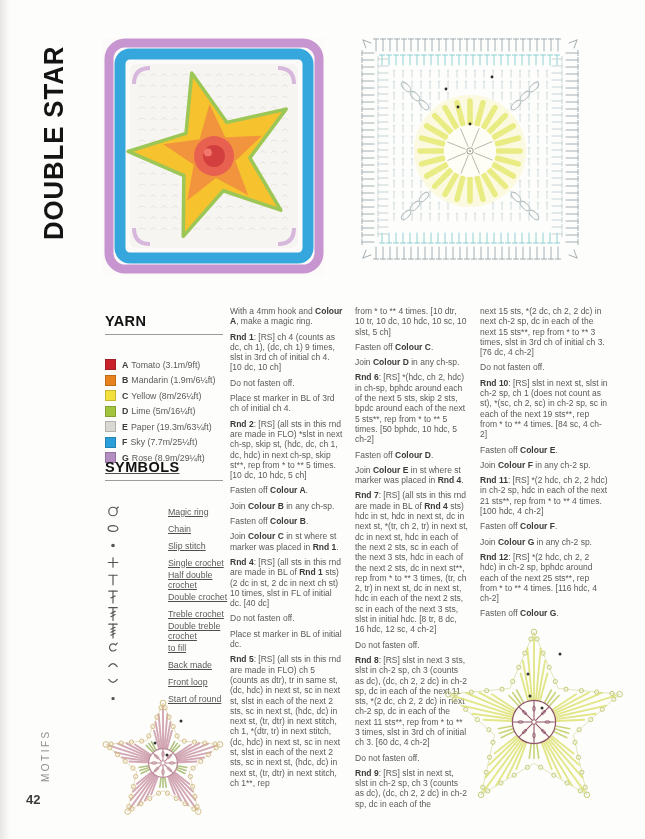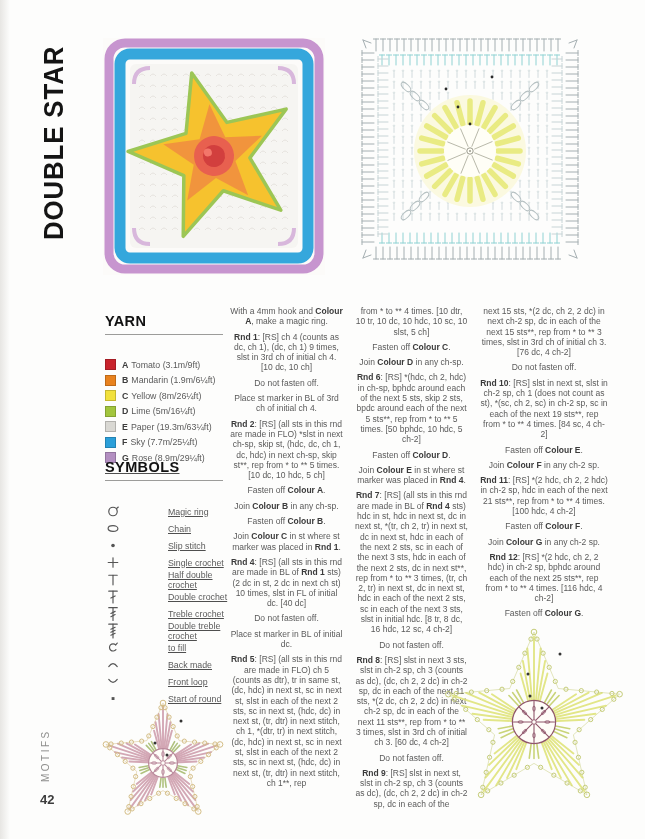--- a/index.html
+++ b/index.html
@@ -4,37 +4,37 @@
 <style>
   html,body{margin:0;padding:0;background:#ffffff;}
   .page{position:relative;width:645px;height:839px;background:#fdfdfc;overflow:hidden;
         font-family:"Liberation Sans",sans-serif;color:#4f4f4f;}
   .edge{position:absolute;left:0;top:0;width:10px;height:100%;
         background:linear-gradient(90deg,#e7e6e3,rgba(255,255,255,0));}
   .rot{position:absolute;transform:rotate(-90deg);transform-origin:0 0;white-space:nowrap;}
   .page-title{font-size:28px;font-weight:bold;color:#141414;letter-spacing:1px;
         transform:rotate(-90deg) scaleX(.92);transform-origin:0 0;}
   .section-label{font-size:10px;color:#8e8e8c;letter-spacing:2.5px;}
-  .page-num{position:absolute;left:40px;top:792px;font-size:13px;color:#3c3c3c;font-weight:bold;}
+  .page-num{position:absolute;left:26px;top:792px;font-size:13px;color:#3c3c3c;font-weight:bold;}
   .photo-wrap{position:absolute;left:103px;top:38px;width:222px;height:237px;}
   .chart-wrap{position:absolute;left:356px;top:33px;width:228px;height:232px;}
   .sideblock{position:absolute;width:124px;}
   .sidehead{font-size:14.5px;font-weight:bold;color:#111;letter-spacing:.4px;
         border-bottom:1.5px solid #9c9c9a;padding-bottom:5px;margin-bottom:22px;width:118px;}
   .yarn-item{display:flex;align-items:center;height:15.5px;font-size:8.8px;color:#5a5a5a;}
   .swatch{width:9px;height:9px;margin-right:6px;border:1px solid rgba(0,0,0,.18);flex:0 0 auto;}
   .ycode{font-weight:bold;color:#3d3d3d;margin-right:3px;}
   .sym-item{display:flex;align-items:center;height:17px;font-size:8.8px;color:#5a5a5a;gap:41px;}
   .sym-ico{width:16px;height:17px;margin-right:6px;display:inline-flex;align-items:center;flex:0 0 auto;}
   .cols{position:absolute;left:230px;top:306px;width:384px;display:flex;}
   .icol{margin-right:12px;}
   .icol:nth-child(1){width:113px;}
   .icol:nth-child(2){width:113px;}
   .icol:nth-child(3){width:128px;margin-right:0;}
-  .icol p{margin:0 0 5px 0;font-size:8.5px;line-height:10.3px;color:#5a5a5a;text-align:center;}
+  .icol p{margin:0 0 5px 0;font-size:8.5px;line-height:10.3px;color:#5a5a5a;}
   .bld{font-weight:bold;color:#3b3b3b;}
   .star-small{position:absolute;left:88px;top:696px;width:150px;height:135px;}
   .star-big{position:absolute;left:438px;top:626px;width:196px;height:200px;}
 </style>
 </head>
 <body>
 
 <div class="page">
   <div class="edge"></div>
 

